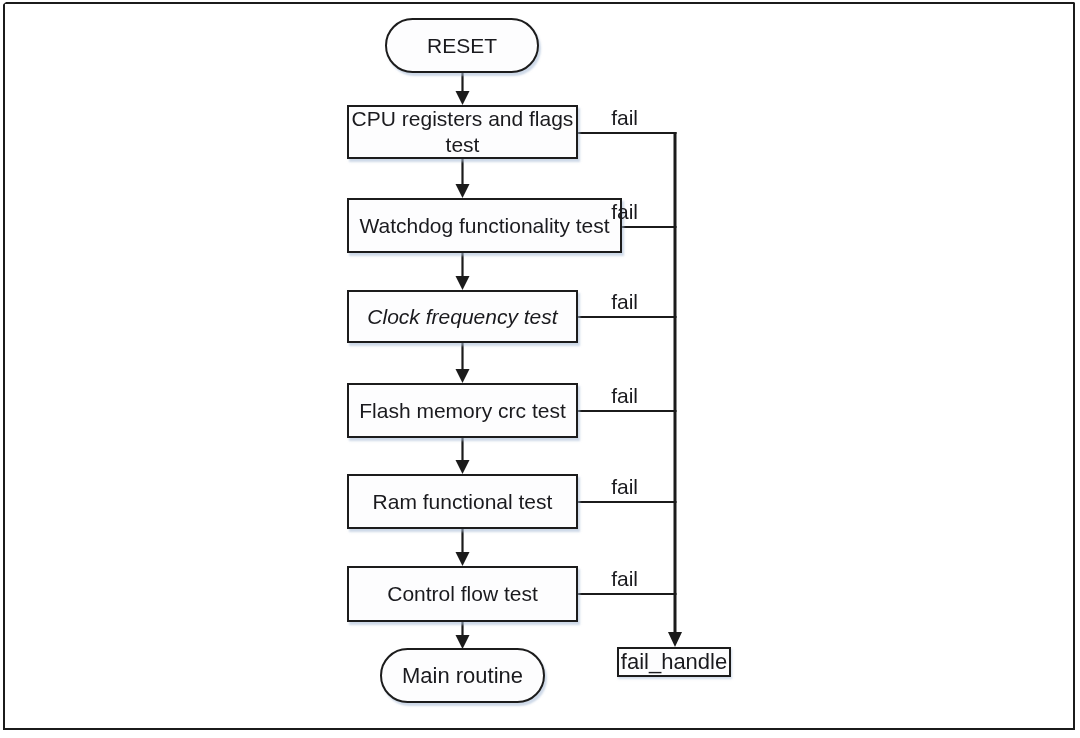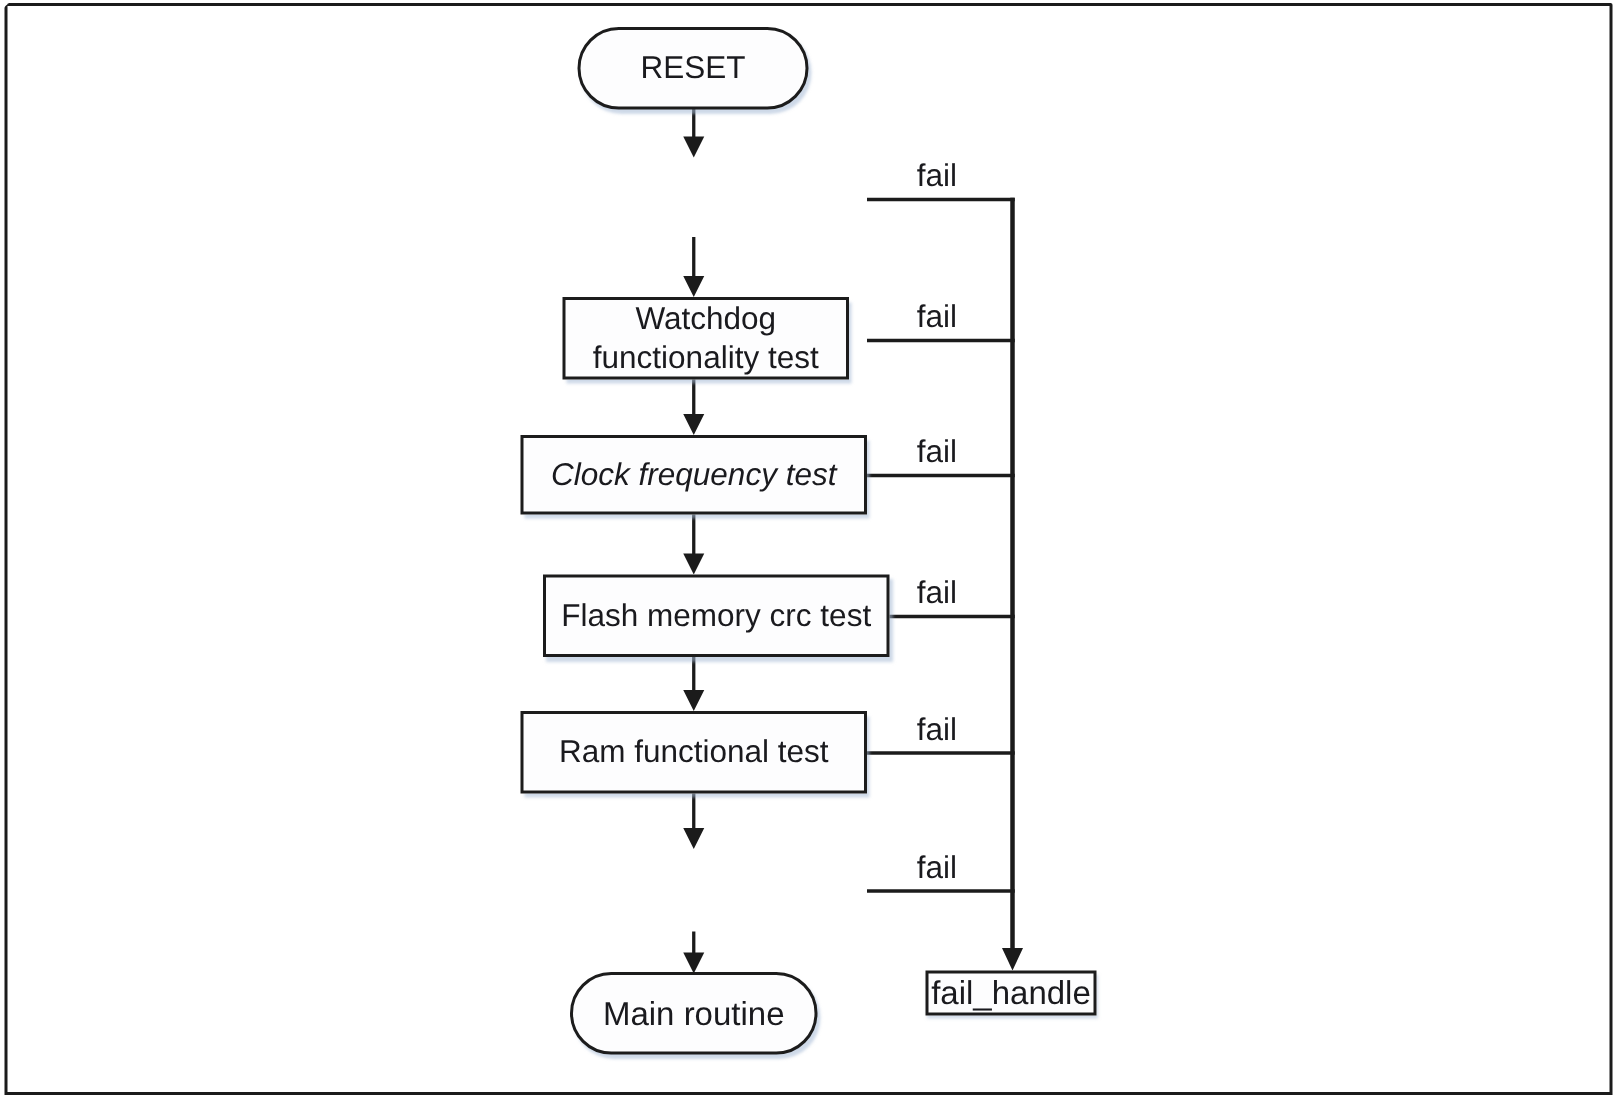--- a/index.html
+++ b/index.html
@@ -38,23 +38,23 @@
     box-shadow: 2px 3px 2px rgba(165,185,213,0.55);
     font-size: 21px;
     line-height: 26px;
     color: #1a1a1e;
   }
   .terminator {
     border-radius: 28px;
   }
   .node-reset        { left: 385px; top: 18px;  width: 154px; height: 55px; }
   .node-cpu          { left: 347px; top: 105px; width: 231px; height: 54px; }
-  .node-watchdog     { left: 347px; top: 198px; width: 191px; height: 55px; margin-left: 28px; }
+  .node-watchdog     { left: 347px; top: 198px; width: 275px; height: 55px; }
   .node-clock        { left: 347px; top: 290px; width: 231px; height: 53px; font-style: italic; }
-  .node-flash        { left: 347px; top: 383px; width: 231px; height: 55px; margin-left: 15px; }
+  .node-flash        { left: 347px; top: 383px; width: 231px; height: 55px; }
   .node-ram          { left: 347px; top: 474px; width: 231px; height: 55px; }
   .node-control      { left: 347px; top: 566px; width: 231px; height: 56px; }
   .node-main         { left: 380px; top: 648px; width: 165px; height: 55px; font-size: 22px; }
   .node-fail-handle  { left: 617px; top: 647px; width: 114px; height: 30px; font-size: 22px; box-shadow: 1px 2px 2px rgba(165,185,213,0.5); }
   .node-label { pointer-events: none; }
   .fail-label {
     position: absolute;
     left: 528px;
     width: 110px;
     text-align: right;
@@ -108,37 +108,43 @@
       <line x1="578" y1="594" x2="676.5" y2="594"></line>
     </g>
 
     <line x1="675" y1="131.9" x2="675" y2="633" stroke="#1b1b1b" stroke-width="3"></line>
   </svg>
 
   <div class="node terminator node-reset">
     <span class="node-label">RESET</span>
   </div>
 
+  <div class="node node-cpu">
+    <span class="node-label">CPU registers and flags test</span>
+  </div>
 
   <div class="node node-watchdog">
     <span class="node-label">Watchdog functionality test</span>
   </div>
 
   <div class="node node-clock">
     <span class="node-label">Clock frequency test</span>
   </div>
 
   <div class="node node-flash">
     <span class="node-label">Flash memory crc test</span>
   </div>
 
   <div class="node node-ram">
     <span class="node-label">Ram functional test</span>
   </div>
 
+  <div class="node node-control">
+    <span class="node-label">Control flow test</span>
+  </div>
 
   <div class="node node-fail-handle">
     <span class="node-label">fail_handle</span>
   </div>
 
   <div class="node terminator node-main">
     <span class="node-label">Main routine</span>
   </div>
 
   <span class="fail-label fail-1">fail</span>

